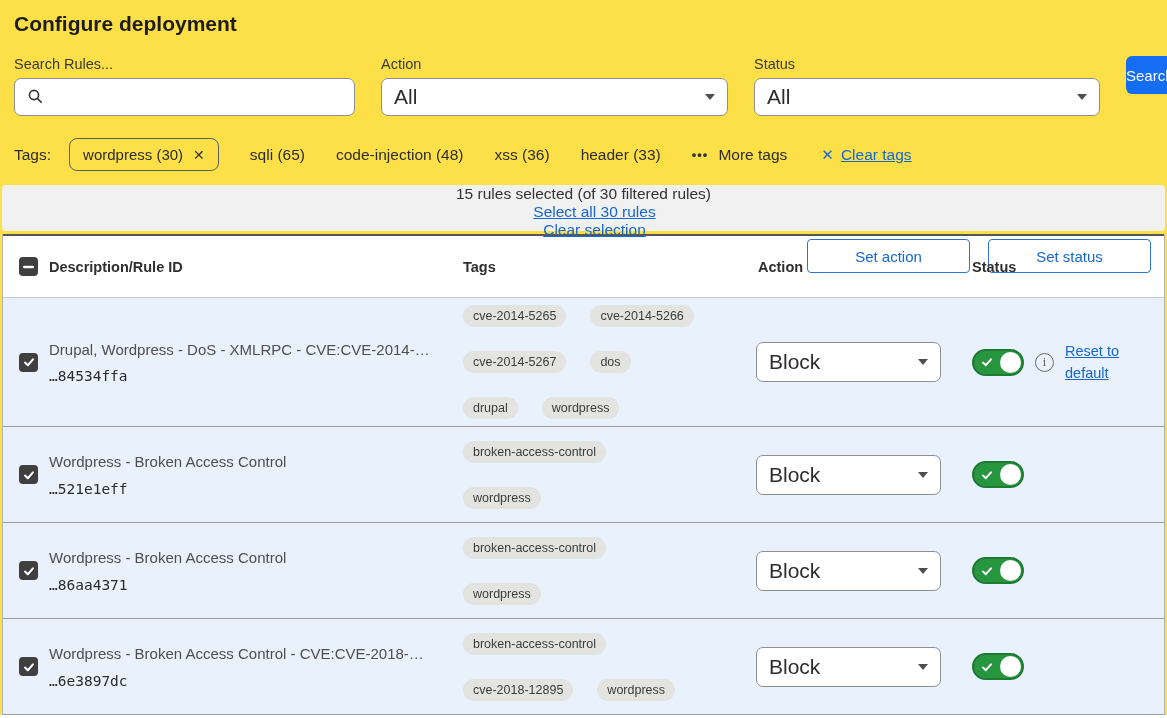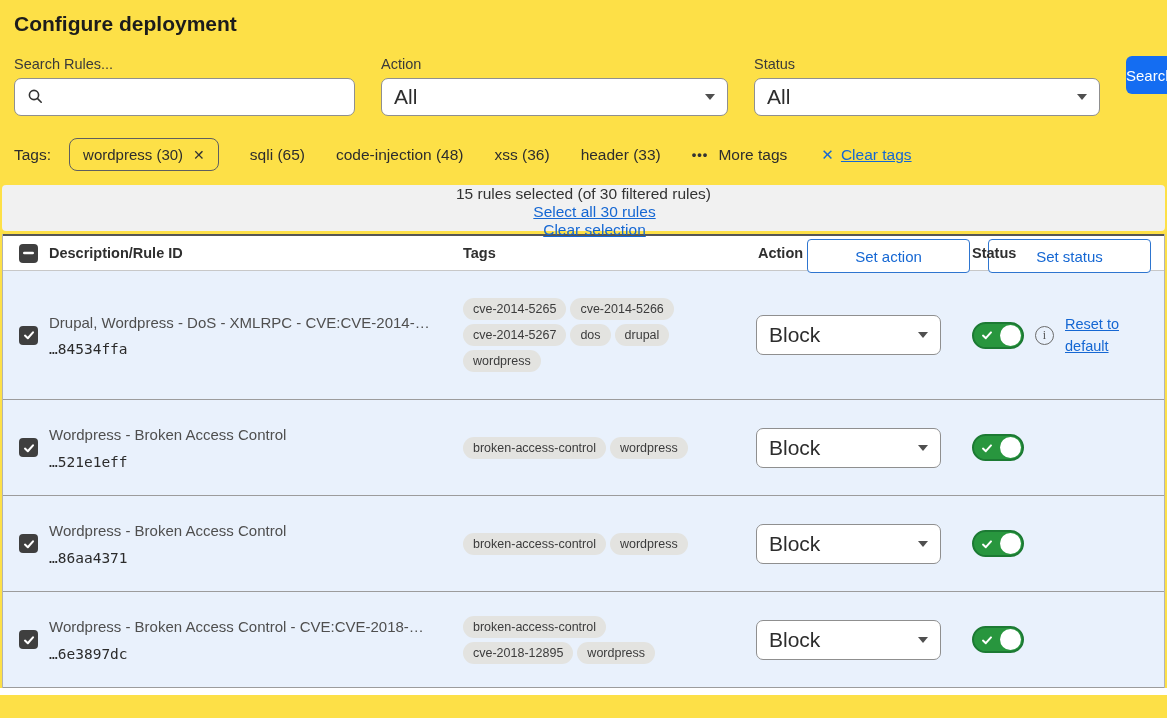--- a/index.html
+++ b/index.html
@@ -45,33 +45,33 @@
                    display:flex; align-items:center; padding:0 14px;flex-direction:column; }
   .sel-summary { font-size:15.5px; color:#333; }
   .sel-link { font-size:15.5px; margin-left:22px; }
   .sel-actions { margin-left:auto; display:flex; gap:18px; }
   .btn-outline { width:163px; height:34px; background:#fff; border:1px solid #2e75cf;
                  border-radius:4px; color:#1567d3; font-size:15px; font-family:inherit; cursor:pointer; }
 
   
   .rules-table { margin:3px 2px 0 2px; border-left:1px solid #b3b3b3; border-right:1px solid #b3b3b3; }
   .thead { display:grid; grid-template-columns:46px 407px 300px 208px 1fr; align-items:center;
-           height:37px; background:#fff; border-top:2px solid #565656; border-bottom:1px solid #c8c8c8; }
+           height:64px; background:#fff; border-top:2px solid #565656; border-bottom:1px solid #c8c8c8; }
   .th { font-size:14.5px; font-weight:700; color:#2f2f2f; }
   .th-tags { padding-left:7px; } .th-action { padding-left:2px; } .th-status { padding-left:8px; }
   .row { display:grid; grid-template-columns:46px 407px 300px 208px 1fr; align-items:center;
          background:#e9f1fc; border-bottom:1px solid #9c9c9c; }
   .row-1 { min-height:129px; } .row-sm { min-height:96px; }
   .cb-cell { display:flex; justify-content:flex-start; padding-left:16px; }
   .checkbox { width:19px; height:19px; border-radius:4px; background:#3f3f3f; display:flex;
               align-items:center; justify-content:center; cursor:pointer; }
   .desc-cell { padding-right:18px; }
   .desc { font-size:15px; color:#4f4f4f; line-height:1.3; }
   .rule-id { font-family:"DejaVu Sans Mono", monospace; font-size:14.5px; color:#2b2b2b; margin-top:9px; }
-  .tagwrap { display:flex; flex-wrap:wrap; gap:4px; width:240px; padding-left:7px; }
+  .tagwrap { display:flex; flex-wrap:wrap; gap:24px; width:240px; padding-left:7px; }
   .tag-pill { background:#e3e3e0; color:#3c3c3c; font-size:12.5px; padding:4px 10px;
               border-radius:11px; white-space:nowrap; }
   .action-cell .control { width:185px; height:40px; }
   .status-cell { display:flex; align-items:center; gap:11px; padding-left:8px; }
   .toggle { position:relative; width:52px; height:27px; border-radius:14px; background:#28963e;
             border:2px solid #1c7a33; cursor:pointer; display:flex; align-items:center; }
   .toggle .knob { position:absolute; right:1px; width:21px; height:21px; border-radius:50%;
                   background:#fff; }
   .toggle .tick { margin-left:7px; display:flex; }
   .info-icon { width:19px; height:19px; border-radius:50%; border:1.5px solid #6b6b6b; color:#555;

